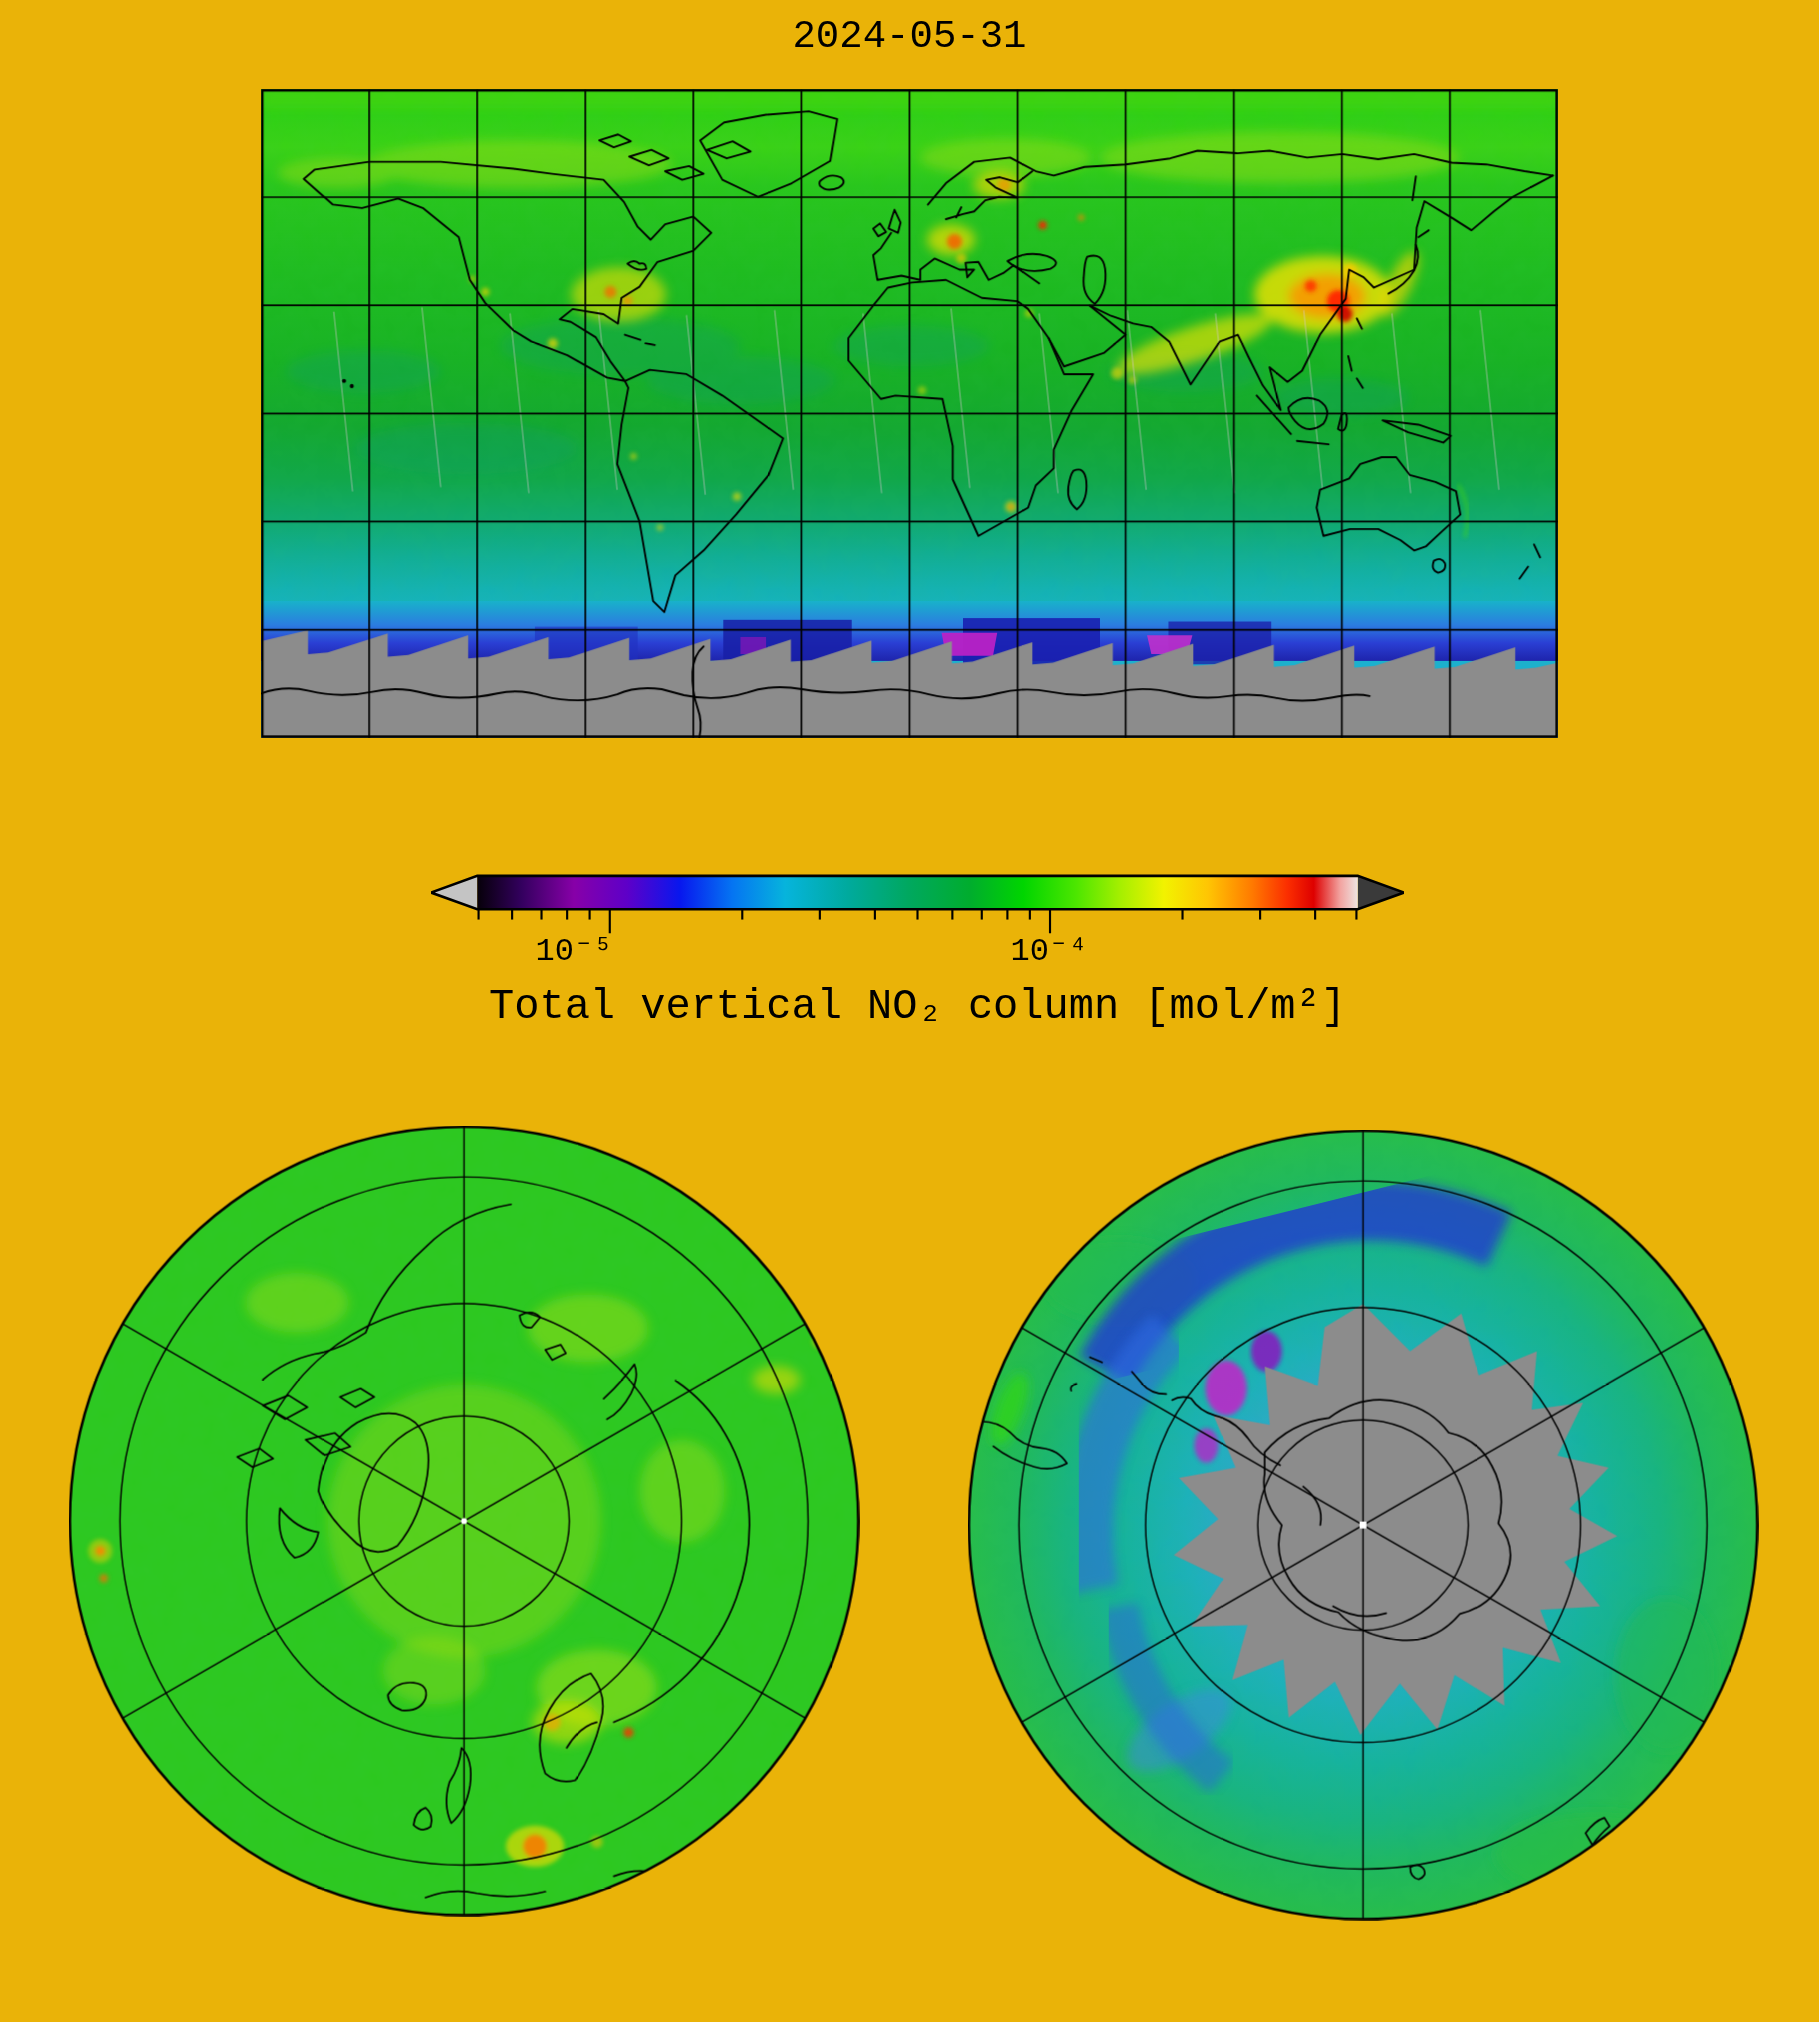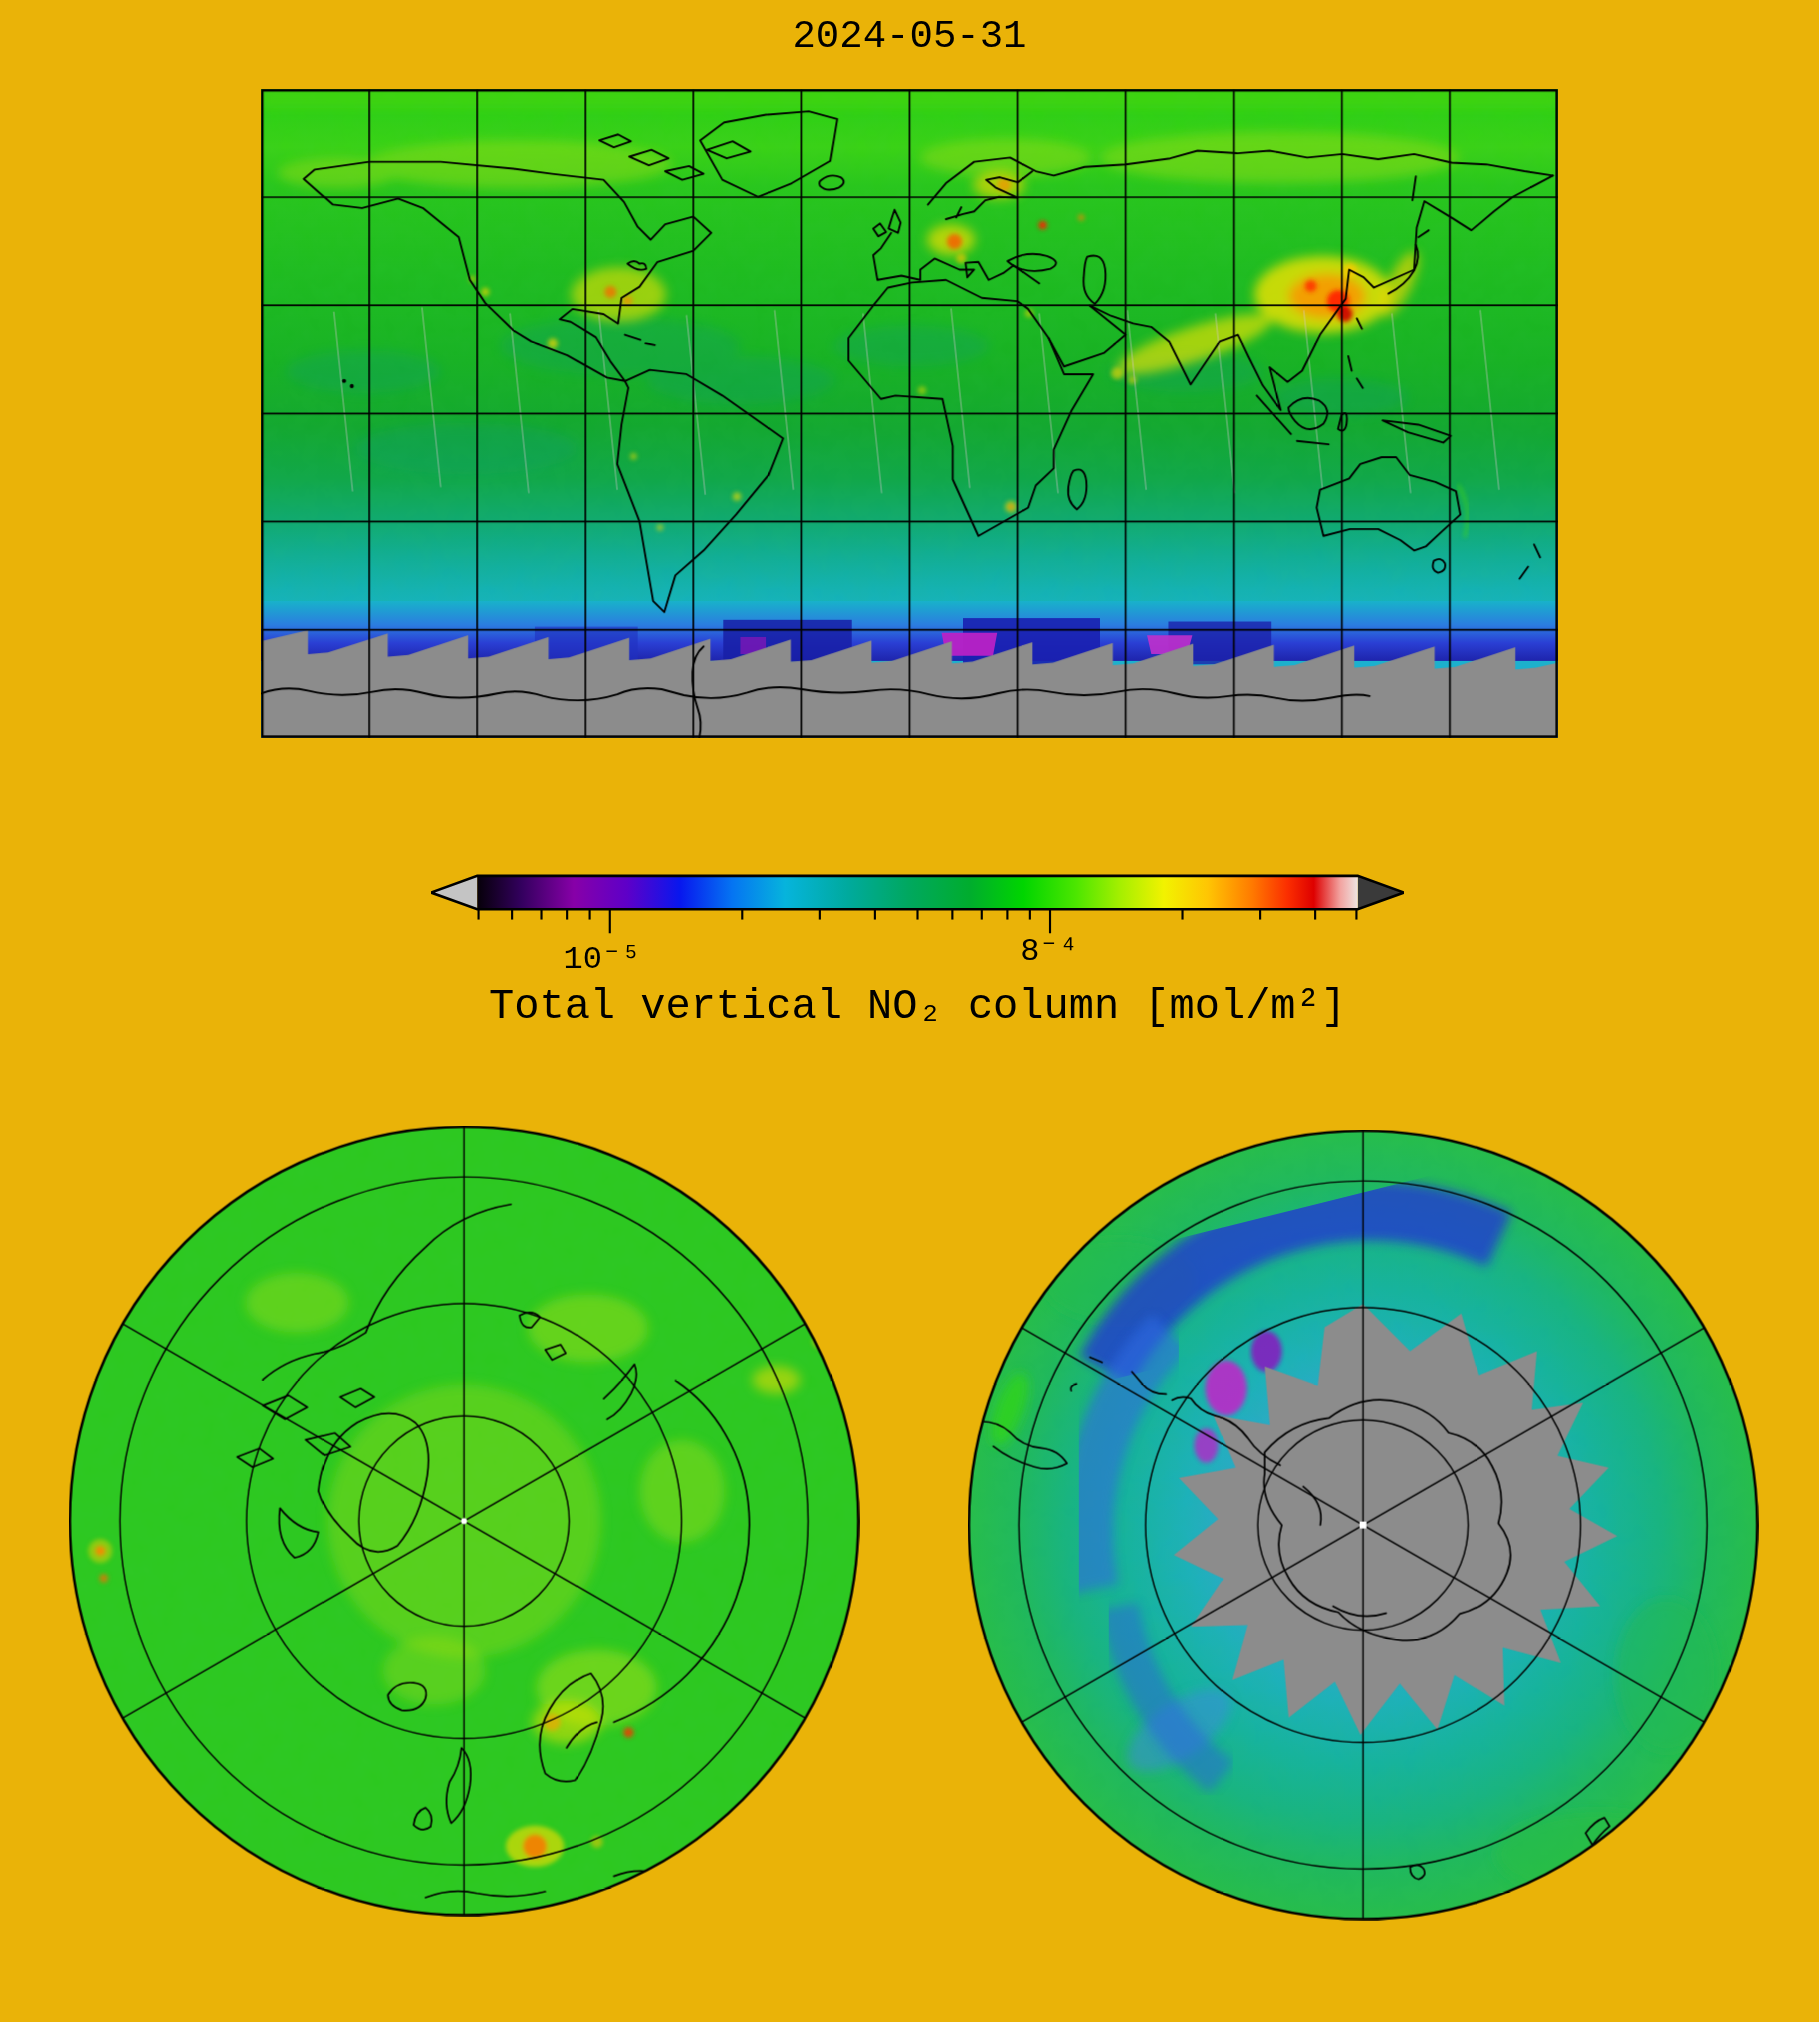--- a/index.html
+++ b/index.html
@@ -251,22 +251,22 @@
         <line x1="699.1727999999999" x2="699.1727999999999" y1="41" y2="53"></line>
         <line x1="877.4279999999999" x2="877.4279999999999" y1="41" y2="53"></line>
         <line x1="967.9948" x2="967.9948" y1="41" y2="53"></line>
         <line x1="1032.2448" x2="1032.2448" y1="41" y2="53"></line>
         <line x1="1080.4579999999999" x2="1080.4579999999999" y1="41" y2="53"></line>
         <line x1="208.714" x2="208.714" y1="41" y2="69"></line>
         <line x1="722.7139999999999" x2="722.7139999999999" y1="41" y2="69"></line>
       </g>
   </svg>
   <div id="cbar-ticklabels">
-      <div class="cbar-ticklabel" style="left: 602px; margin-top: 8px;">10⁻⁵</div>
-      <div class="cbar-ticklabel" style="left: 1049px;">8⁻⁴</div>
+      <div class="cbar-ticklabel" style="left: 574px;">10⁻⁵</div>
+      <div class="cbar-ticklabel" style="left: 1049px;">10⁻⁴</div>
     </div>
   <div class="cbar-label">Total vertical NO₂ column [mol/m²]</div>
 
   <svg class="np-svg" width="796" height="796" viewBox="0 0 930 930">
     <defs>
       <clipPath id="npclip">
           <circle cx="465" cy="465" r="460"></circle>
         </clipPath>
     </defs>
     <g clip-path="url(#npclip)">

